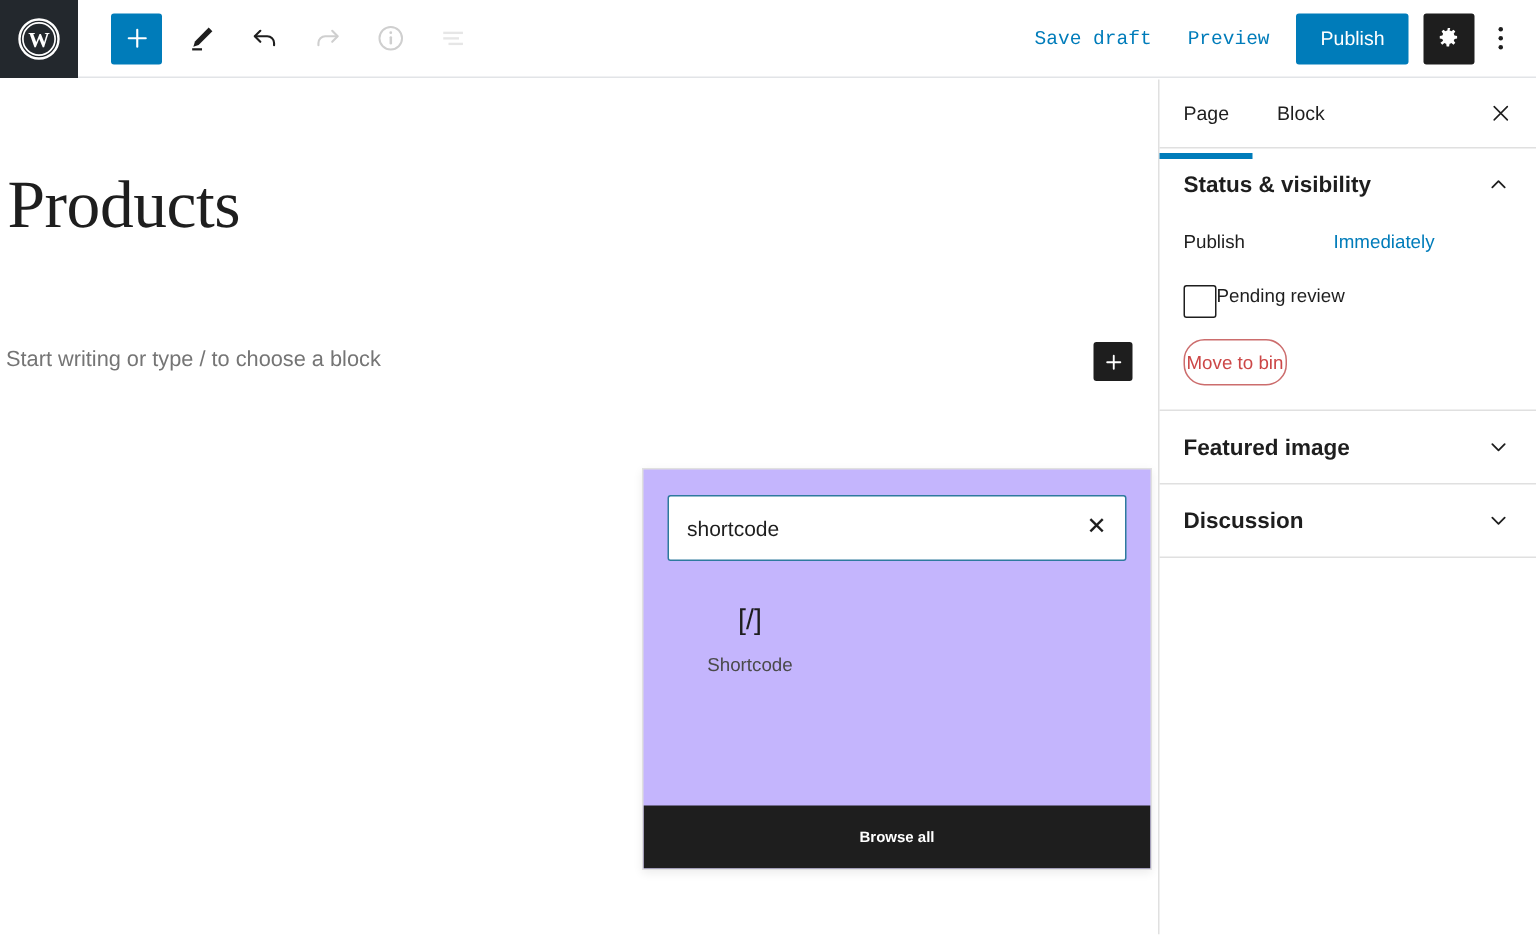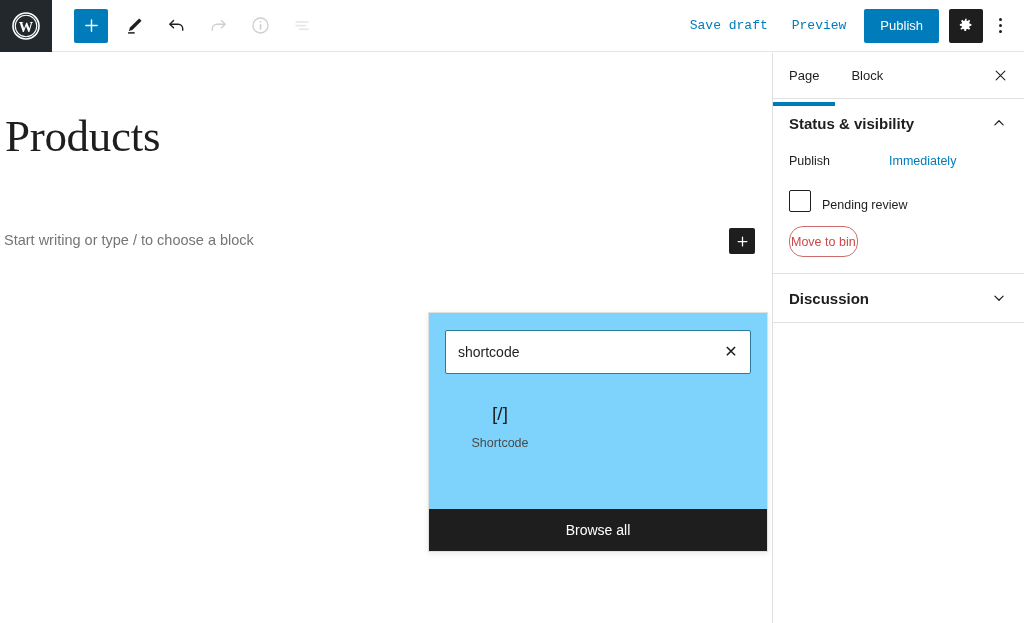--- a/index.html
+++ b/index.html
@@ -87,22 +87,22 @@
   .inline-add-btn {
     position:absolute; left:729px; top:174px;
     width:26px; height:26px; background:#1e1e1e;
     border:none; border-radius:2px; cursor:pointer;
     display:flex; align-items:center; justify-content:center;
   }
 
   
   .inserter {
     position:absolute; left:428px; top:258px;
-    width:340px; height:240px;
-    background:#7dd3fc;
+    width:340px; height:268px;
+    background:#c4b5fd;
     border:1px solid #e0e0e0;
     box-shadow:0 2px 6px rgba(0,0,0,0.08);
     overflow:hidden;
   }
   .inserter-search-wrap { padding:17px 16px 0 16px; }
   .inserter-search {
     position:relative; height:44px;
     border:1.5px solid #2e7a9e; border-radius:2px;
     display:flex; align-items:center; background:#fff;
   }
@@ -130,21 +130,21 @@
     height:22px; display:flex; align-items:center; justify-content:center;
   }
   .block-label {
     font-family:"Liberation Sans", sans-serif;
     font-size:12.5px; color:#4a4a4a; text-align:center; line-height:1.2;
   }
   .browse-all {
     position:absolute; left:0; bottom:0; width:100%; height:42px;
     background:#1e1e1e; color:#ffffff; border:none; cursor:pointer;
     font-family:"Liberation Sans", sans-serif;
-    font-size:14px; display:flex; align-items:center; justify-content:center;
+    font-size:10px; display:flex; align-items:center; justify-content:center;font-weight:bold;
   }
 
   
   .sidebar {
     position:absolute; right:0; top:53px; width:252px; height:570px;
     background:#ffffff; border-left:1px solid #e0e0e0;
   }
   .sb-tabs {
     position:relative; height:46px; display:flex; align-items:center;
     border-bottom:1px solid #e0e0e0; padding-left:0;
@@ -184,21 +184,21 @@
   }
   .sb-row-label {
     font-family:"Liberation Sans", sans-serif;
     font-size:12.5px; color:#1e1e1e; width:100px;
   }
   .sb-row-value {
     background:transparent; border:none; cursor:pointer;
     font-family:"Liberation Sans", sans-serif;
     font-size:12.5px; color:#007cba; padding:0;
   }
-  .sb-check-row { display:flex; align-items:flex-end; gap:11px; margin-bottom:14px; }
+  .sb-check-row { display:flex; align-items:flex-start; margin-bottom:14px; }
   .sb-check {
     width:22px; height:22px; border:1.5px solid #1e1e1e;
     background:#fff; border-radius:2px; cursor:pointer;
     flex:0 0 22px;
   }
   .sb-check-label {
     font-family:"Liberation Sans", sans-serif;
     font-size:12.5px; color:#1e1e1e;
   }
   .trash-btn {
@@ -355,20 +355,30 @@
         <div class="sb-check-row">
           <span class="sb-check"></span>
           <span class="sb-check-label">Pending review</span>
         </div>
 
         <button class="trash-btn">Move to bin</button>
       </div>
     </div>
 
 
+    <div class="sb-panel">
+      <button class="sb-panel-head">
+        <span class="sb-panel-title">Featured image</span>
+        <span class="chev">
+          <svg width="18" height="18" viewBox="0 0 24 24" aria-hidden="true">
+            <path d="M6.5 9.5 12 15l5.5-5.5" fill="none" stroke="#1e1e1e" stroke-width="1.6" stroke-linecap="round" stroke-linejoin="round"></path>
+          </svg>
+        </span>
+      </button>
+    </div>
 
     <div class="sb-panel">
       <button class="sb-panel-head">
         <span class="sb-panel-title">Discussion</span>
         <span class="chev">
           <svg width="18" height="18" viewBox="0 0 24 24" aria-hidden="true">
             <path d="M6.5 9.5 12 15l5.5-5.5" fill="none" stroke="#1e1e1e" stroke-width="1.6" stroke-linecap="round" stroke-linejoin="round"></path>
           </svg>
         </span>
       </button>

